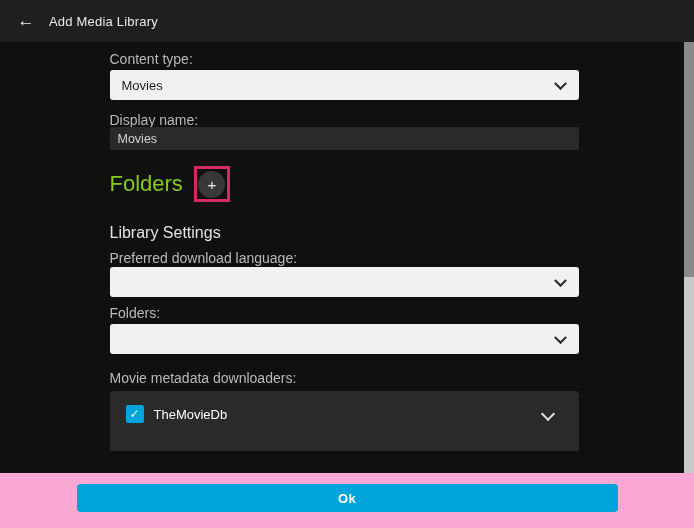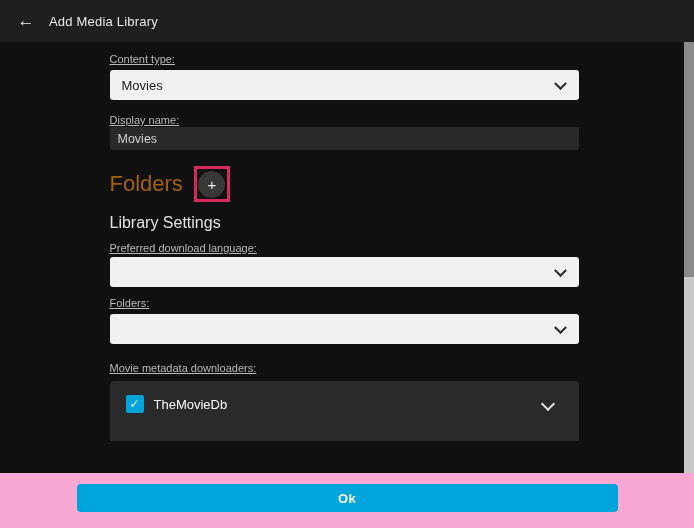--- a/index.html
+++ b/index.html
@@ -22,21 +22,21 @@
   
   .advanced-row{margin-top:18px;height:18px;display:flex;align-items:center;
                 justify-content:flex-end;gap:9px;}
   .switch{position:relative;width:30px;height:12px;background:#4e4e4e;border-radius:7px;
           flex:0 0 auto;cursor:pointer;}
   .switch-knob{position:absolute;left:-2px;top:-3px;width:18px;height:18px;border-radius:50%;
                background:#a0a0a0;}
   .advanced-label{color:#e4e4e4;font-size:12px;}
 
   
-  .field-label{color:#b9b9b9;font-size:11px;line-height:12px;text-decoration:underline;}
+  .field-label{color:#b9b9b9;font-size:14px;line-height:12px;}
   .lbl-content{margin-top:11px;}
   .lbl-display{margin-top:14px;}
   .lbl-lang{margin-top:10px;}
   .lbl-country{margin-top:10px;}
   .lbl-meta{margin-top:18px;}
 
   
   .select{position:relative;margin-top:5px;height:30px;background:#f1f1f1;border-radius:3px;
           display:flex;align-items:center;padding:0 30px 0 12px;box-sizing:border-box;
           color:#1c1c1c;font-size:13px;cursor:pointer;}
@@ -51,27 +51,27 @@
   .helper a{color:#00a4dc;font-weight:bold;text-decoration:none;cursor:pointer;}
   .helper .suffix{color:#00a4dc;font-weight:bold;}
 
   
   .text-input{margin-top:1px;width:100%;height:23px;background:#292929;border:none;outline:none;
               color:#d2d2d2;font-size:12.5px;padding:0 8px;box-sizing:border-box;border-radius:2px;
               font-family:inherit;}
 
   
   .folders-row{margin-top:16px;height:36px;display:flex;align-items:center;gap:11px;}
-  .h-folders{color:#a16207;font-size:22px;font-weight:400;line-height:36px;}
+  .h-folders{color:#84cc16;font-size:22px;font-weight:400;line-height:36px;}
   .add-wrap{width:30px;height:30px;border:3px solid #d5295f;display:flex;align-items:center;
             justify-content:center;cursor:pointer;}
   .add-circle{width:27px;height:27px;border-radius:50%;background:#383838;color:#efefef;
               display:flex;align-items:center;justify-content:center;font-size:15px;line-height:1;}
 
-  .h-section{margin-top:11px;color:#e2e2e2;font-size:16px;font-weight:500;line-height:19px;}
+  .h-section{margin-top:21px;color:#e2e2e2;font-size:16px;font-weight:500;line-height:19px;}
 
   
   .meta-card{margin-top:7px;height:60px;background:#2a2a2a;border-radius:4px 4px 0 0;
              display:flex;align-items:flex-start;padding:14px 24px 0 16px;box-sizing:border-box;
              position:relative;cursor:pointer;}
   .checkbox{width:18px;height:18px;background:#00a4dc;border-radius:2px;display:flex;
             align-items:center;justify-content:center;color:#fff;font-size:12px;cursor:pointer;
             flex:0 0 auto;}
   .meta-name{margin-left:10px;margin-top:2px;color:#fdfdfd;font-size:13px;font-weight:500;}
   .meta-chev{position:absolute;right:26px;top:18px;width:8px;height:8px;

